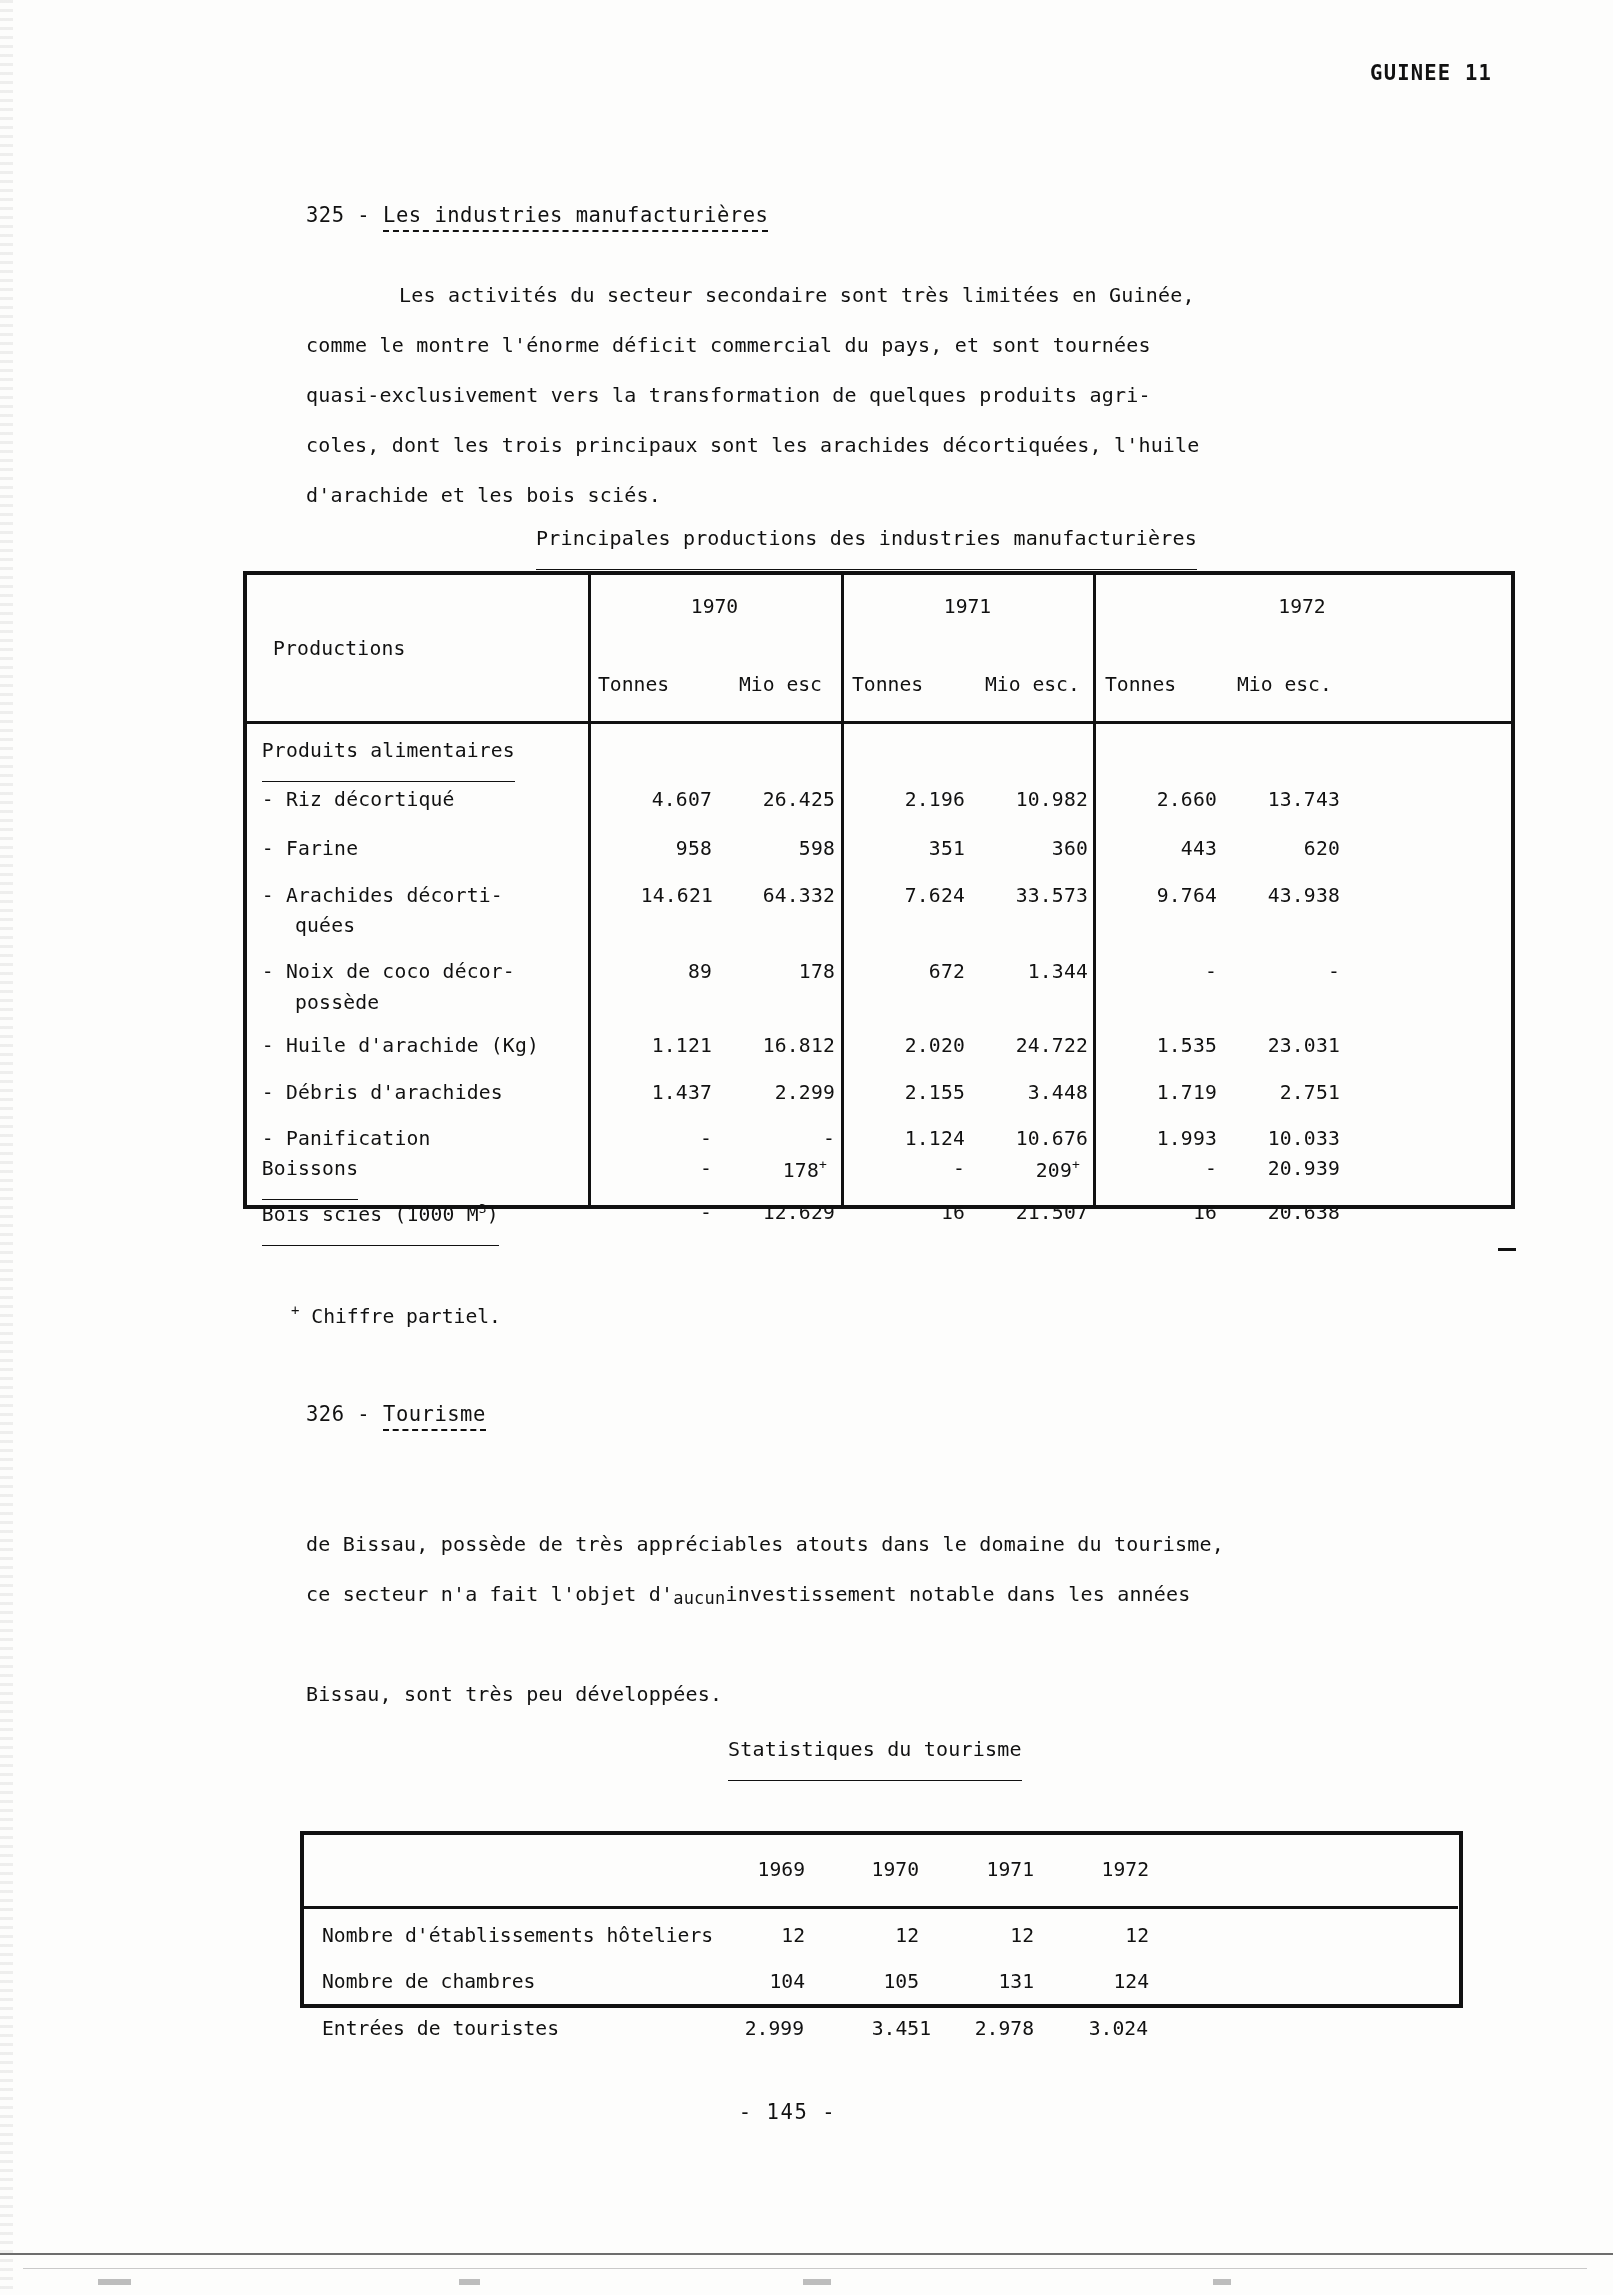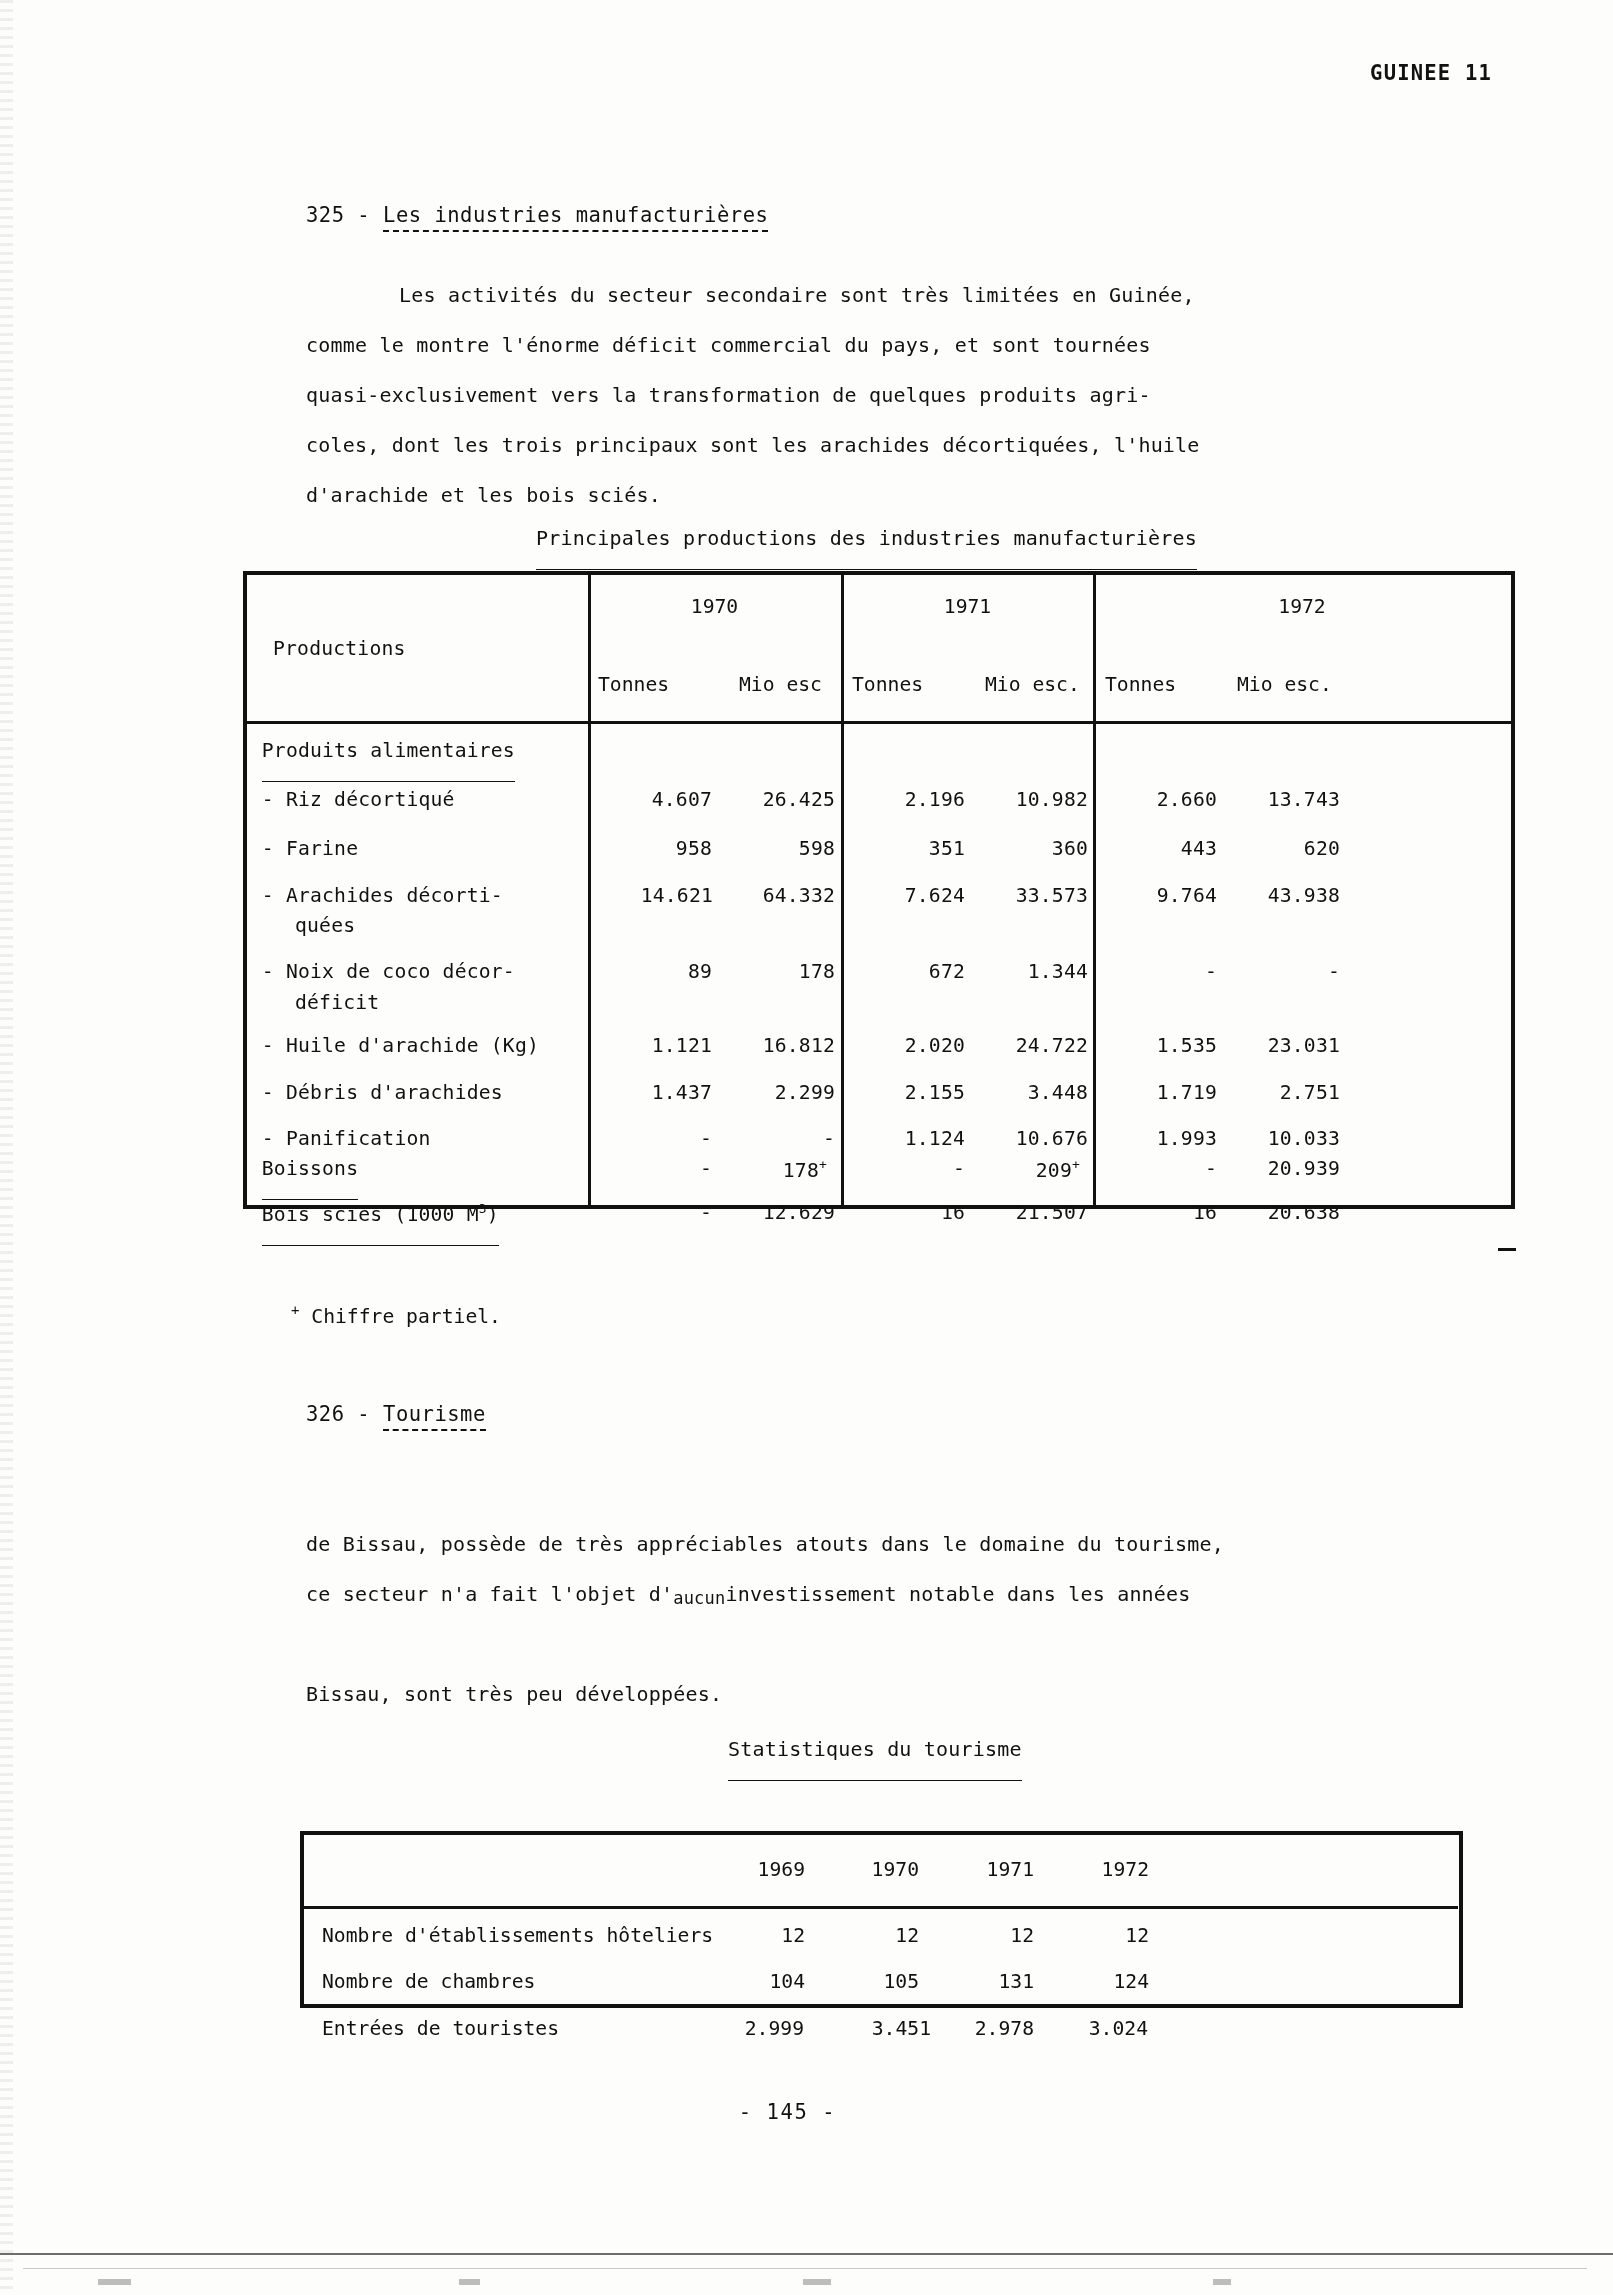--- a/index.html
+++ b/index.html
@@ -267,21 +267,21 @@
     <div class="lbl" style="left:14.8px; top:309px;">- Arachides décorti-</div>
     <div class="lbl" style="left:48px; top:339px;">quées</div>
     <div class="num" style="left:333px; width:133px; top:309px;">14.621</div>
     <div class="num" style="left:467px; width:121px; top:309px;">64.332</div>
     <div class="num" style="left:587px; width:131px; top:309px;">7.624</div>
     <div class="num" style="left:720px; width:121px; top:309px;">33.573</div>
     <div class="num" style="left:839px; width:131px; top:309px;">9.764</div>
     <div class="num" style="left:972px; width:121px; top:309px;">43.938</div>
 
     <div class="lbl" style="left:14.8px; top:385px;">- Noix de coco décor-</div>
-    <div class="lbl" style="left:48px; top:416px;">déficit</div>
+    <div class="lbl" style="left:48px; top:416px;">possède</div>
     <div class="num" style="left:334px; width:131px; top:385px;">89</div>
     <div class="num" style="left:467px; width:121px; top:385px;">178</div>
     <div class="num" style="left:587px; width:131px; top:385px;">672</div>
     <div class="num" style="left:720px; width:121px; top:385px;">1.344</div>
     <div class="num" style="left:839px; width:131px; top:385px;">-</div>
     <div class="num" style="left:972px; width:121px; top:385px;">-</div>
 
     <div class="lbl" style="left:14.8px; top:459px;">- Huile d'arachide (Kg)</div>
     <div class="num" style="left:334px; width:131px; top:459px;">1.121</div>
     <div class="num" style="left:467px; width:121px; top:459px;">16.812</div>

